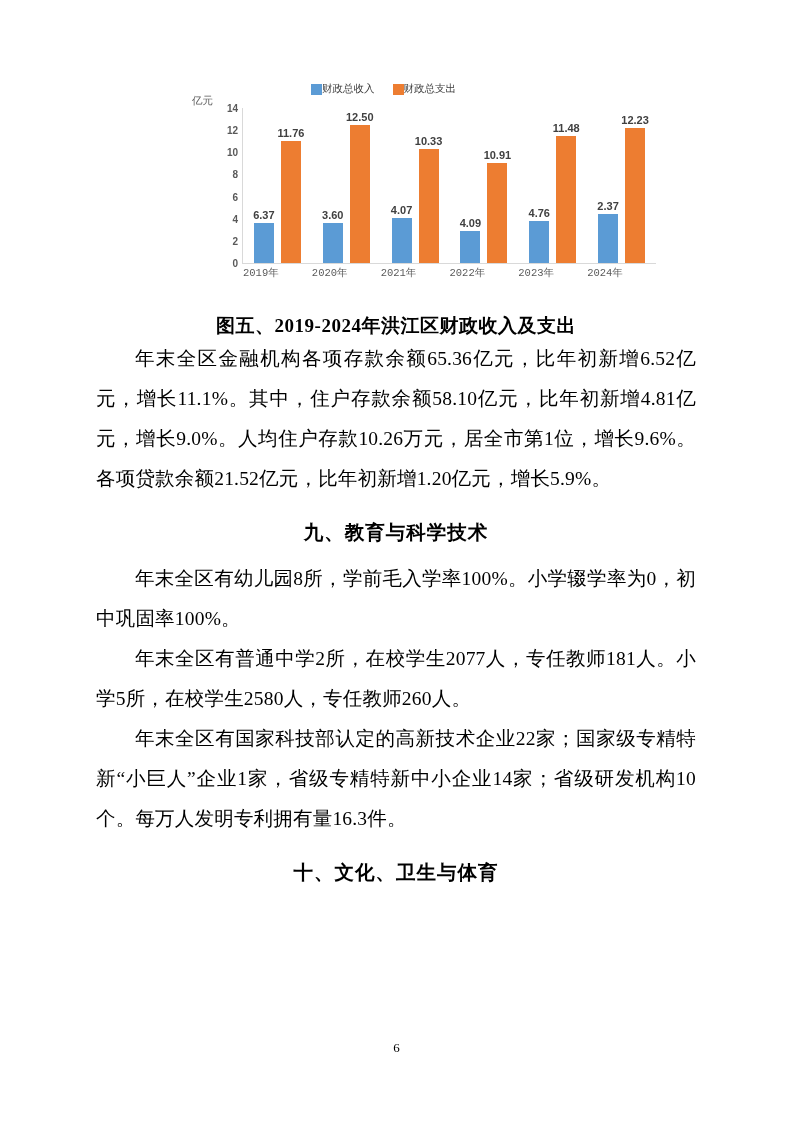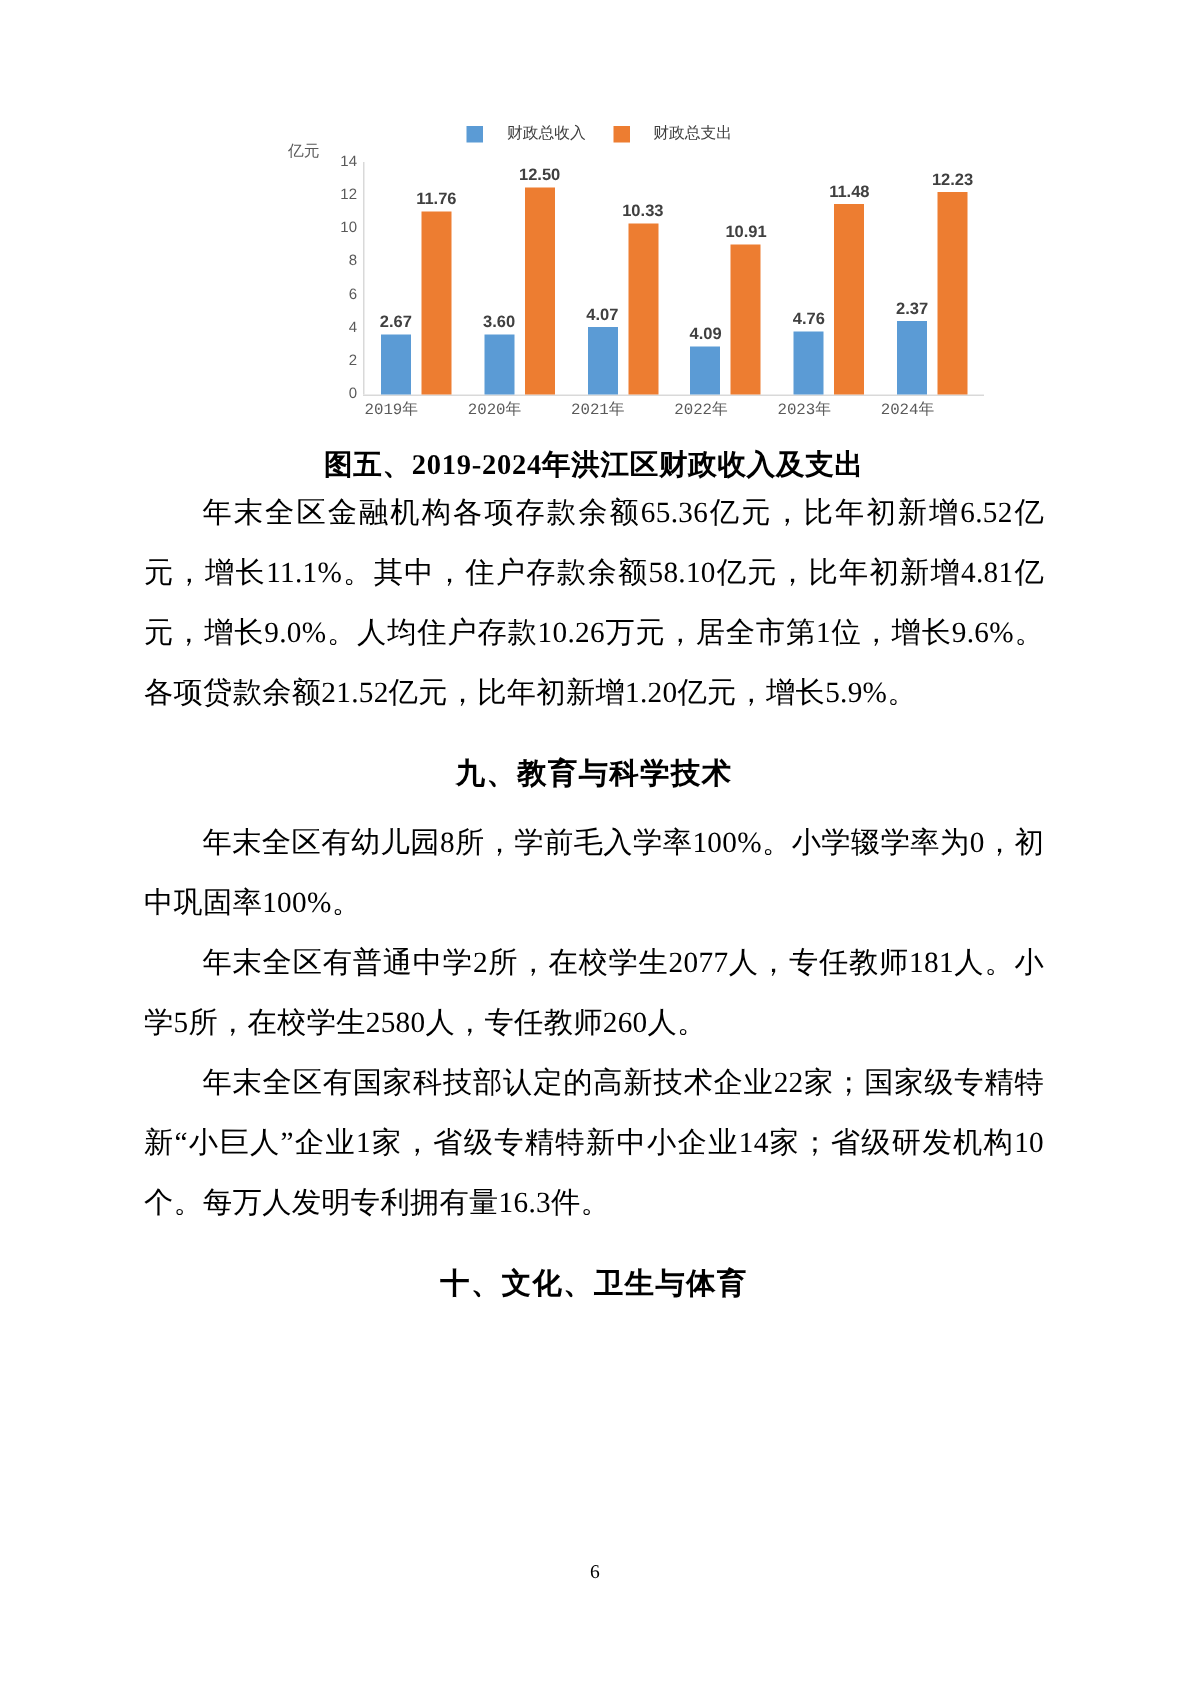--- a/index.html
+++ b/index.html
@@ -39,21 +39,21 @@
     position: absolute;
     left: 215px;
     top: 22px;
     display: flex;
     gap: 18px;
     align-items: center;
     font-family: "Liberation Sans", sans-serif;
     font-size: 10.5px;
     color: #404040;
   }
-  .legend-item { display: flex; align-items: center; gap: 16px; }
+  .legend-item { display: flex; align-items: center; gap: 0; }
   .legend-swatch { width: 11px; height: 11px; display: inline-block; }
   .axis-unit {
     position: absolute;
     left: 96px;
     top: 34px;
     font-family: "Liberation Sans", sans-serif;
     font-size: 10.5px;
     color: #595959;
   }
   .plot {
@@ -62,20 +62,21 @@
     top: 48px;
     width: 440px;
     height: 170px;
   }
   .y-axis {
     position: absolute;
     left: 0;
     top: 0;
     width: 26px;
     height: 155px;
+    font-weight: bold;
   }
   .y-tick {
     position: absolute;
     right: 4px;
     font-family: "Liberation Sans", sans-serif;
     font-size: 10px;
     color: #595959;
     transform: translateY(-50%);
     white-space: nowrap;
   }
@@ -145,21 +146,21 @@
     font-size: 10.5px;
     color: #595959;
   }
 
   
   .fig-caption {
     text-align: center;
     font-size: 19px;
     font-weight: bold;
     font-family: "Liberation Serif", serif;
-    margin-top: 12px;
+    margin-top: 28px;
     letter-spacing: 0.5px;
   }
   p.body {
     font-size: 19.5px;
     line-height: 40px;
     text-indent: 2em;
     margin: 0;
     text-align: justify;
     letter-spacing: 0.2px;
   }
@@ -212,21 +213,21 @@
           <span class="y-tick" style="top:110.7px">4</span>
           <span class="y-tick" style="top:132.9px">2</span>
           <span class="y-tick" style="top:155px">0</span>
         </div>
         <div class="axis-line-v"></div>
         <div class="axis-line-h"></div>
 
         <div class="bars">
           <div class="group">
             <div class="bar income" style="height:40.3px">
-              <span class="bar-label">2.67</span>
+              <span class="bar-label">6.37</span>
             </div>
             <div class="bar expend" style="height:122px">
               <span class="bar-label">11.76</span>
             </div>
           </div>
           <div class="group">
             <div class="bar income" style="height:39.9px">
               <span class="bar-label">3.60</span>
             </div>
             <div class="bar expend" style="height:138.4px">

